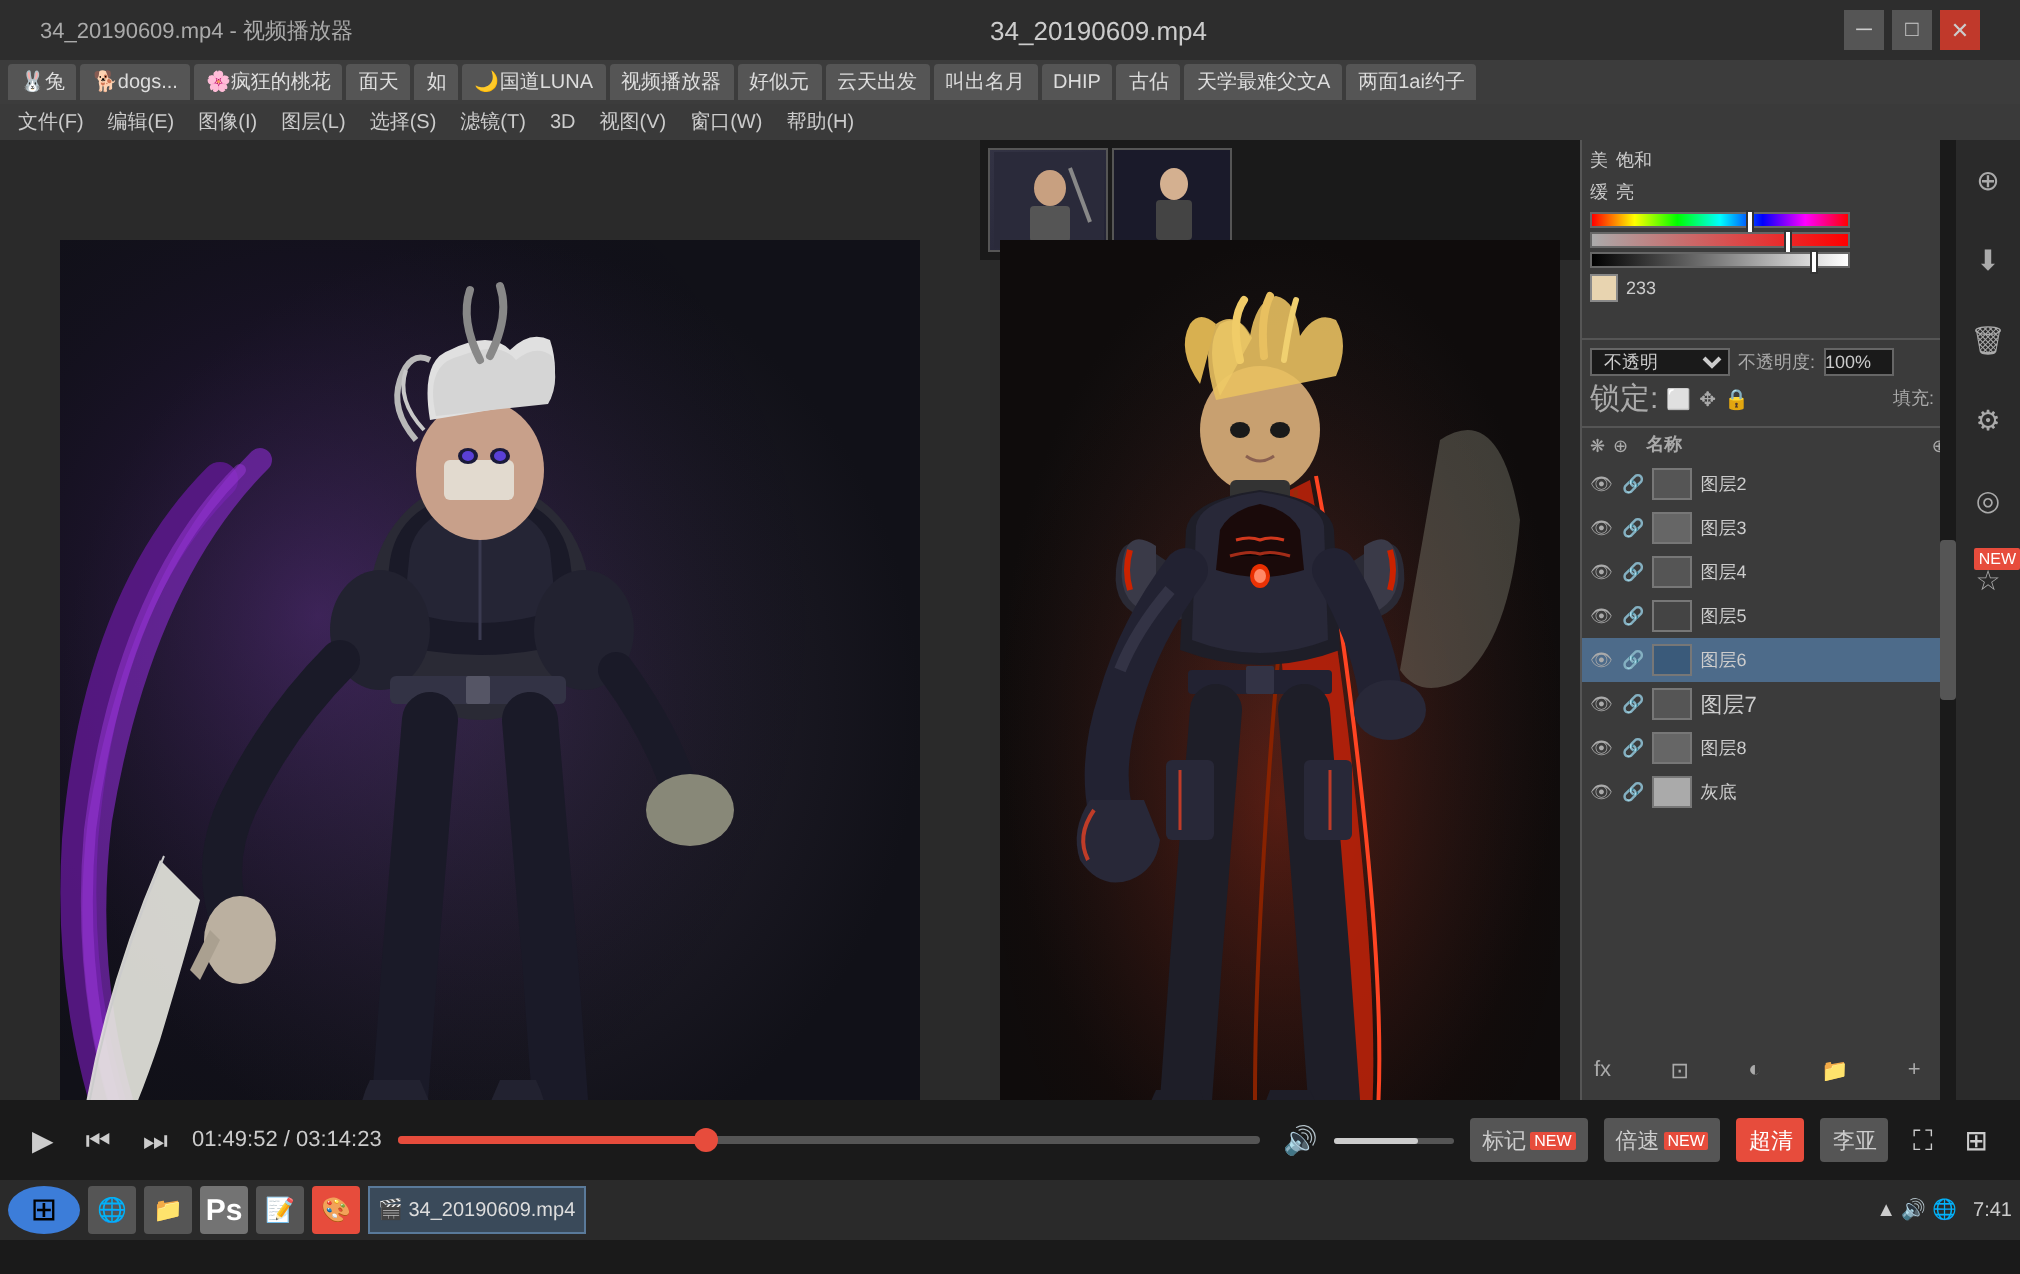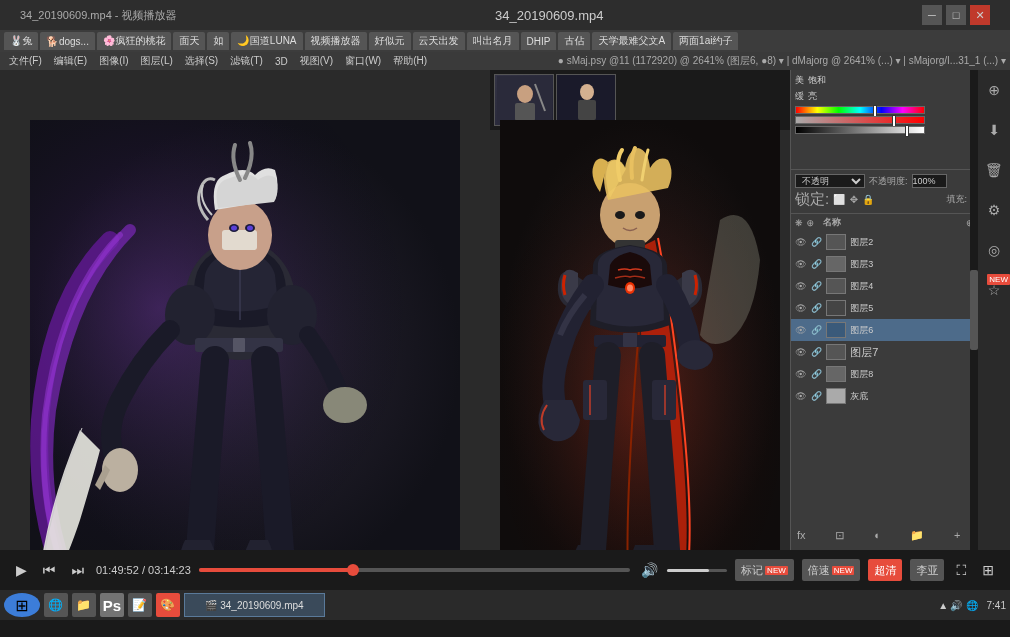--- a/index.html
+++ b/index.html
@@ -430,21 +430,20 @@
   <span class="ps-menu-item">文件(F)</span>
   <span class="ps-menu-item">编辑(E)</span>
   <span class="ps-menu-item">图像(I)</span>
   <span class="ps-menu-item">图层(L)</span>
   <span class="ps-menu-item">选择(S)</span>
   <span class="ps-menu-item">滤镜(T)</span>
   <span class="ps-menu-item">3D</span>
   <span class="ps-menu-item">视图(V)</span>
   <span class="ps-menu-item">窗口(W)</span>
   <span class="ps-menu-item">帮助(H)</span>
-  <span style="margin-left:auto; font-size:10px; color:#aaa;">● sMaj.psy @11 (1172920) @ 2641% (图层6, ●8) ▾ | dMajorg @ 2641% (...) ▾ | sMajorg/I...31_1 (...) ▾</span>
 </div>
 
 <div id="player-wrapper">
 
   <div id="canvas-area">
 
 
     <div id="filmstrip">
       <div class="film-thumb" style="background: linear-gradient(135deg,#334,#223); display:flex;align-items:center;justify-content:center;">
         <svg width="55" height="48" viewBox="0 0 55 48">
@@ -660,20 +659,24 @@
           <div style="width:130px;height:8px;background:linear-gradient(to right,#aaa,#ff0000);border:1px solid #666;position:relative;">
             <div style="position:absolute;left:75%;top:-2px;width:4px;height:12px;background:#fff;border:1px solid #333;"></div>
           </div>
         </div>
         <div style="margin:2px 0;">
           <div style="width:130px;height:8px;background:linear-gradient(to right,#000,#fff);border:1px solid #666;position:relative;">
             <div style="position:absolute;left:85%;top:-2px;width:4px;height:12px;background:#fff;border:1px solid #333;"></div>
           </div>
         </div>
 
+        <div style="display:flex;align-items:center;gap:4px;margin-top:3px;">
+          <div style="width:14px;height:14px;background:#e8d4b0;border:1px solid #888;"></div>
+          <span style="font-size:9px;color:#ccc;">233</span>
+        </div>
       </div>
 
       <div style="padding:4px;border-bottom:1px solid #555;">
         <div style="display:flex;align-items:center;gap:4px;margin-bottom:2px;">
           <select class="ps-blend-select">
             <option>不透明</option>
             <option>正常</option>
             <option>溶解</option>
           </select>
           <span style="font-size:9px;color:#aaa;">不透明度:</span>
@@ -826,21 +829,21 @@
 </div>
 
 <div id="taskbar">
   <div id="start-btn">⊞</div>
   <div class="taskbar-icon">🌐</div>
   <div class="taskbar-icon">📁</div>
   <div class="taskbar-icon" style="background:#737373;color:#fff;font-size:15px;font-weight:bold;">Ps</div>
   <div class="taskbar-icon">📝</div>
   <div class="taskbar-icon" style="background:#e74c3c;">🎨</div>
 
-  <div style="height:24px;padding:0 20px;background:#3a4a5a;border:1px solid #5a7a9a;display:flex;align-items:center;font-size:10px;color:#ddd;cursor:pointer;">
+  <div style="height:24px;padding:0 4px;background:#3a4a5a;border:1px solid #5a7a9a;display:flex;align-items:center;font-size:10px;color:#ddd;cursor:pointer;">
     🎬 34_20190609.mp4
   </div>
 
   <div id="taskbar-right">
     <span>▲ 🔊 🌐</span>
     <span style="margin-left:4px;">7:41</span>
   </div>
 </div>
 
 </body></html>

